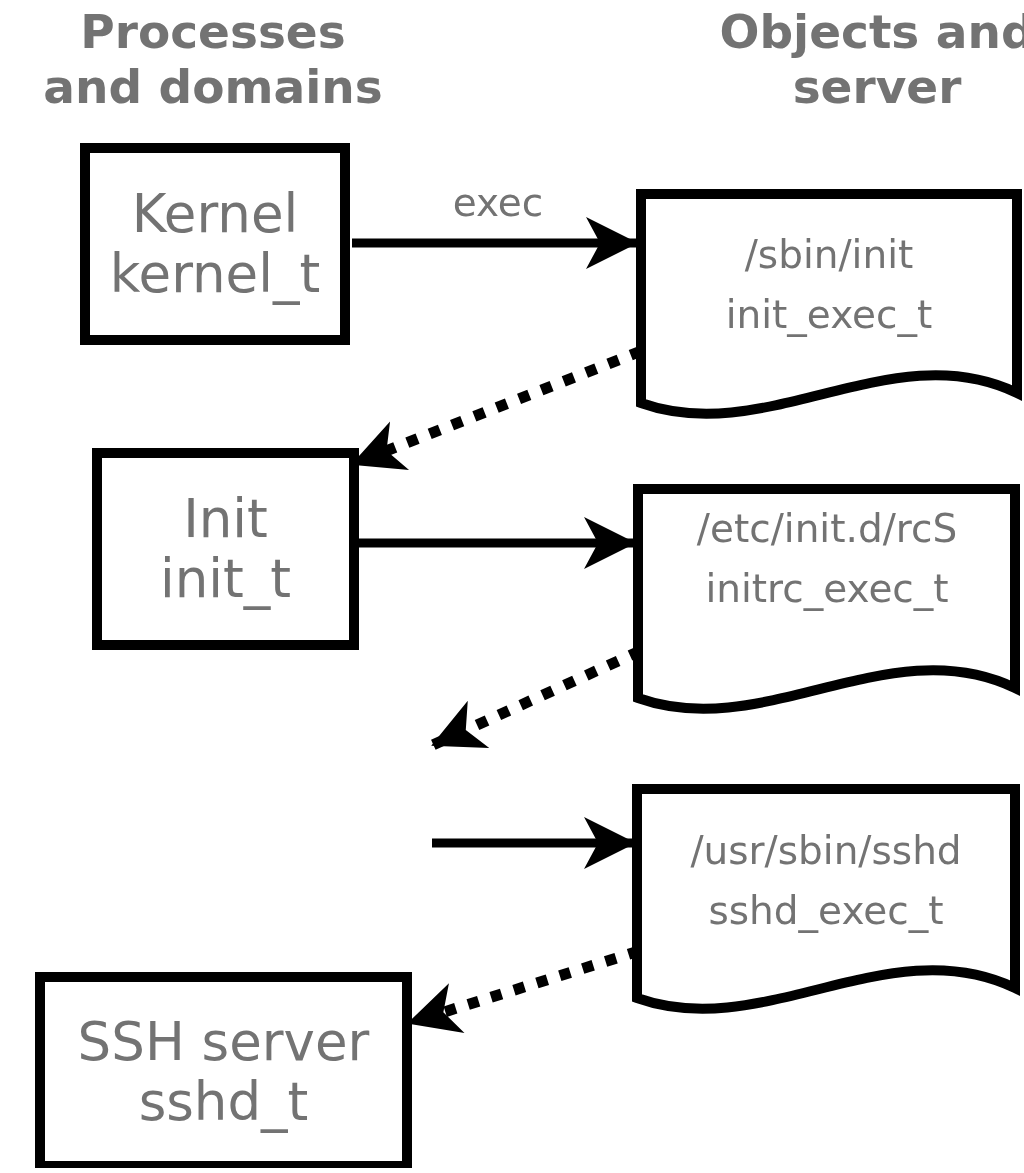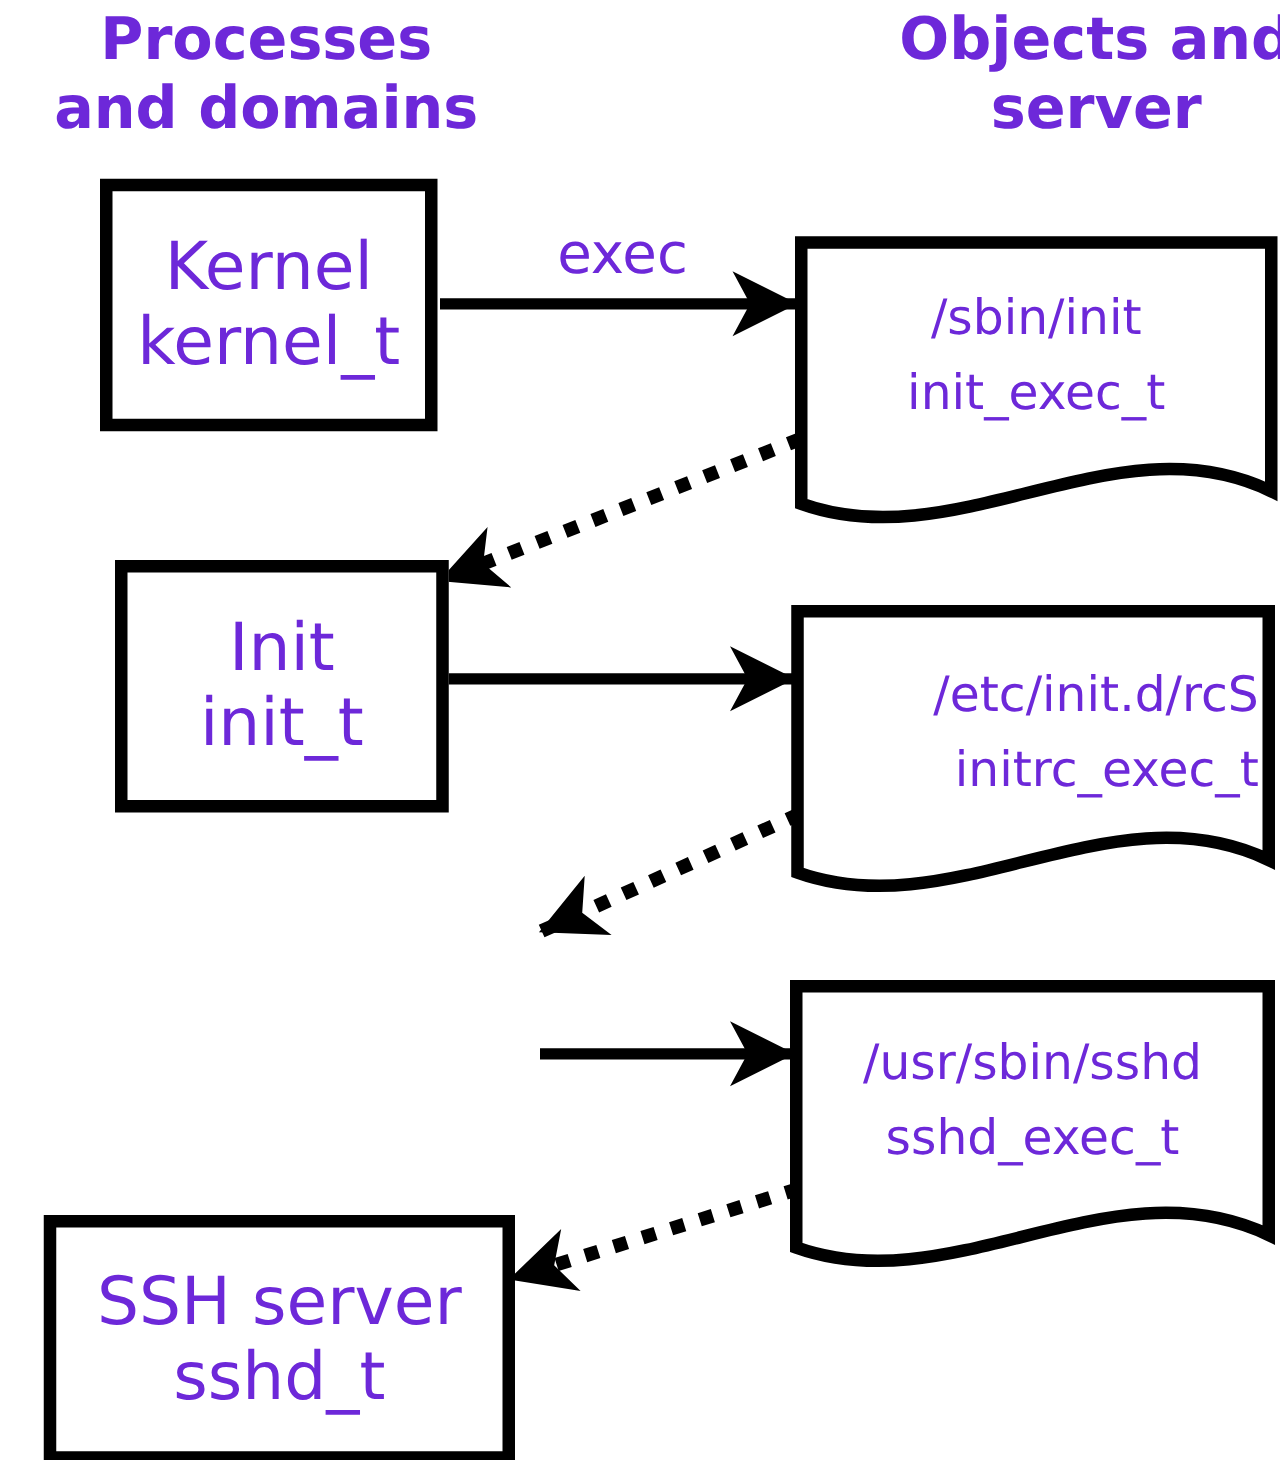--- a/index.html
+++ b/index.html
@@ -1,21 +1,21 @@
 <!DOCTYPE html>
 <html><head>
 <meta charset="utf-8">
 <style>
   html, body { margin: 0; padding: 0; background: #ffffff; }
   .canvas {
     position: relative;
     width: 1024px;
     height: 1168px;
     background: #ffffff;
-    color: #6d28d9;
+    color: #737373;
     font-family: "DejaVu Sans", "Liberation Sans", sans-serif;
     overflow: hidden;
   }
   .layer {
     position: absolute;
     left: 0; top: 0;
   }
   .hdr {
     position: absolute;
     transform: translateX(-50%);
@@ -43,21 +43,21 @@
     position: absolute;
     width: 360px;
     font-size: 39px;
     line-height: 60px;
     text-align: center;
   }
   .doclabel span { display: block; white-space: nowrap; }
   .edge-label {
     position: absolute;
     transform: translateX(-50%);
-    font-size: 45px;
+    font-size: 39px;
     line-height: 50px;
     white-space: nowrap;
   }
 </style>
 </head>
 <body>
 
 <div class="canvas">
 
   <svg class="layer" width="1024" height="1173" viewBox="0 0 1024 1173">
@@ -105,21 +105,21 @@
   </div>
   <div class="pbox" style="left:35px; top:972px; width:357px; height:179px;">
     <span>SSH server</span>
     <span>sshd_t</span>
   </div>
 
   <div class="doclabel" style="left:649px; top:225px;">
     <span>/sbin/init</span>
     <span>init_exec_t</span>
   </div>
-  <div class="doclabel" style="left:647px; top:527px;text-align:right;">
+  <div class="doclabel" style="left:647px; top:499px;">
     <span>/etc/init.d/rcS</span>
     <span>initrc_exec_t</span>
   </div>
   <div class="doclabel" style="left:646px; top:821px;">
     <span>/usr/sbin/sshd</span>
     <span>sshd_exec_t</span>
   </div>
 
   <div class="edge-label" style="left:498px; top:178px;">exec</div>
 

